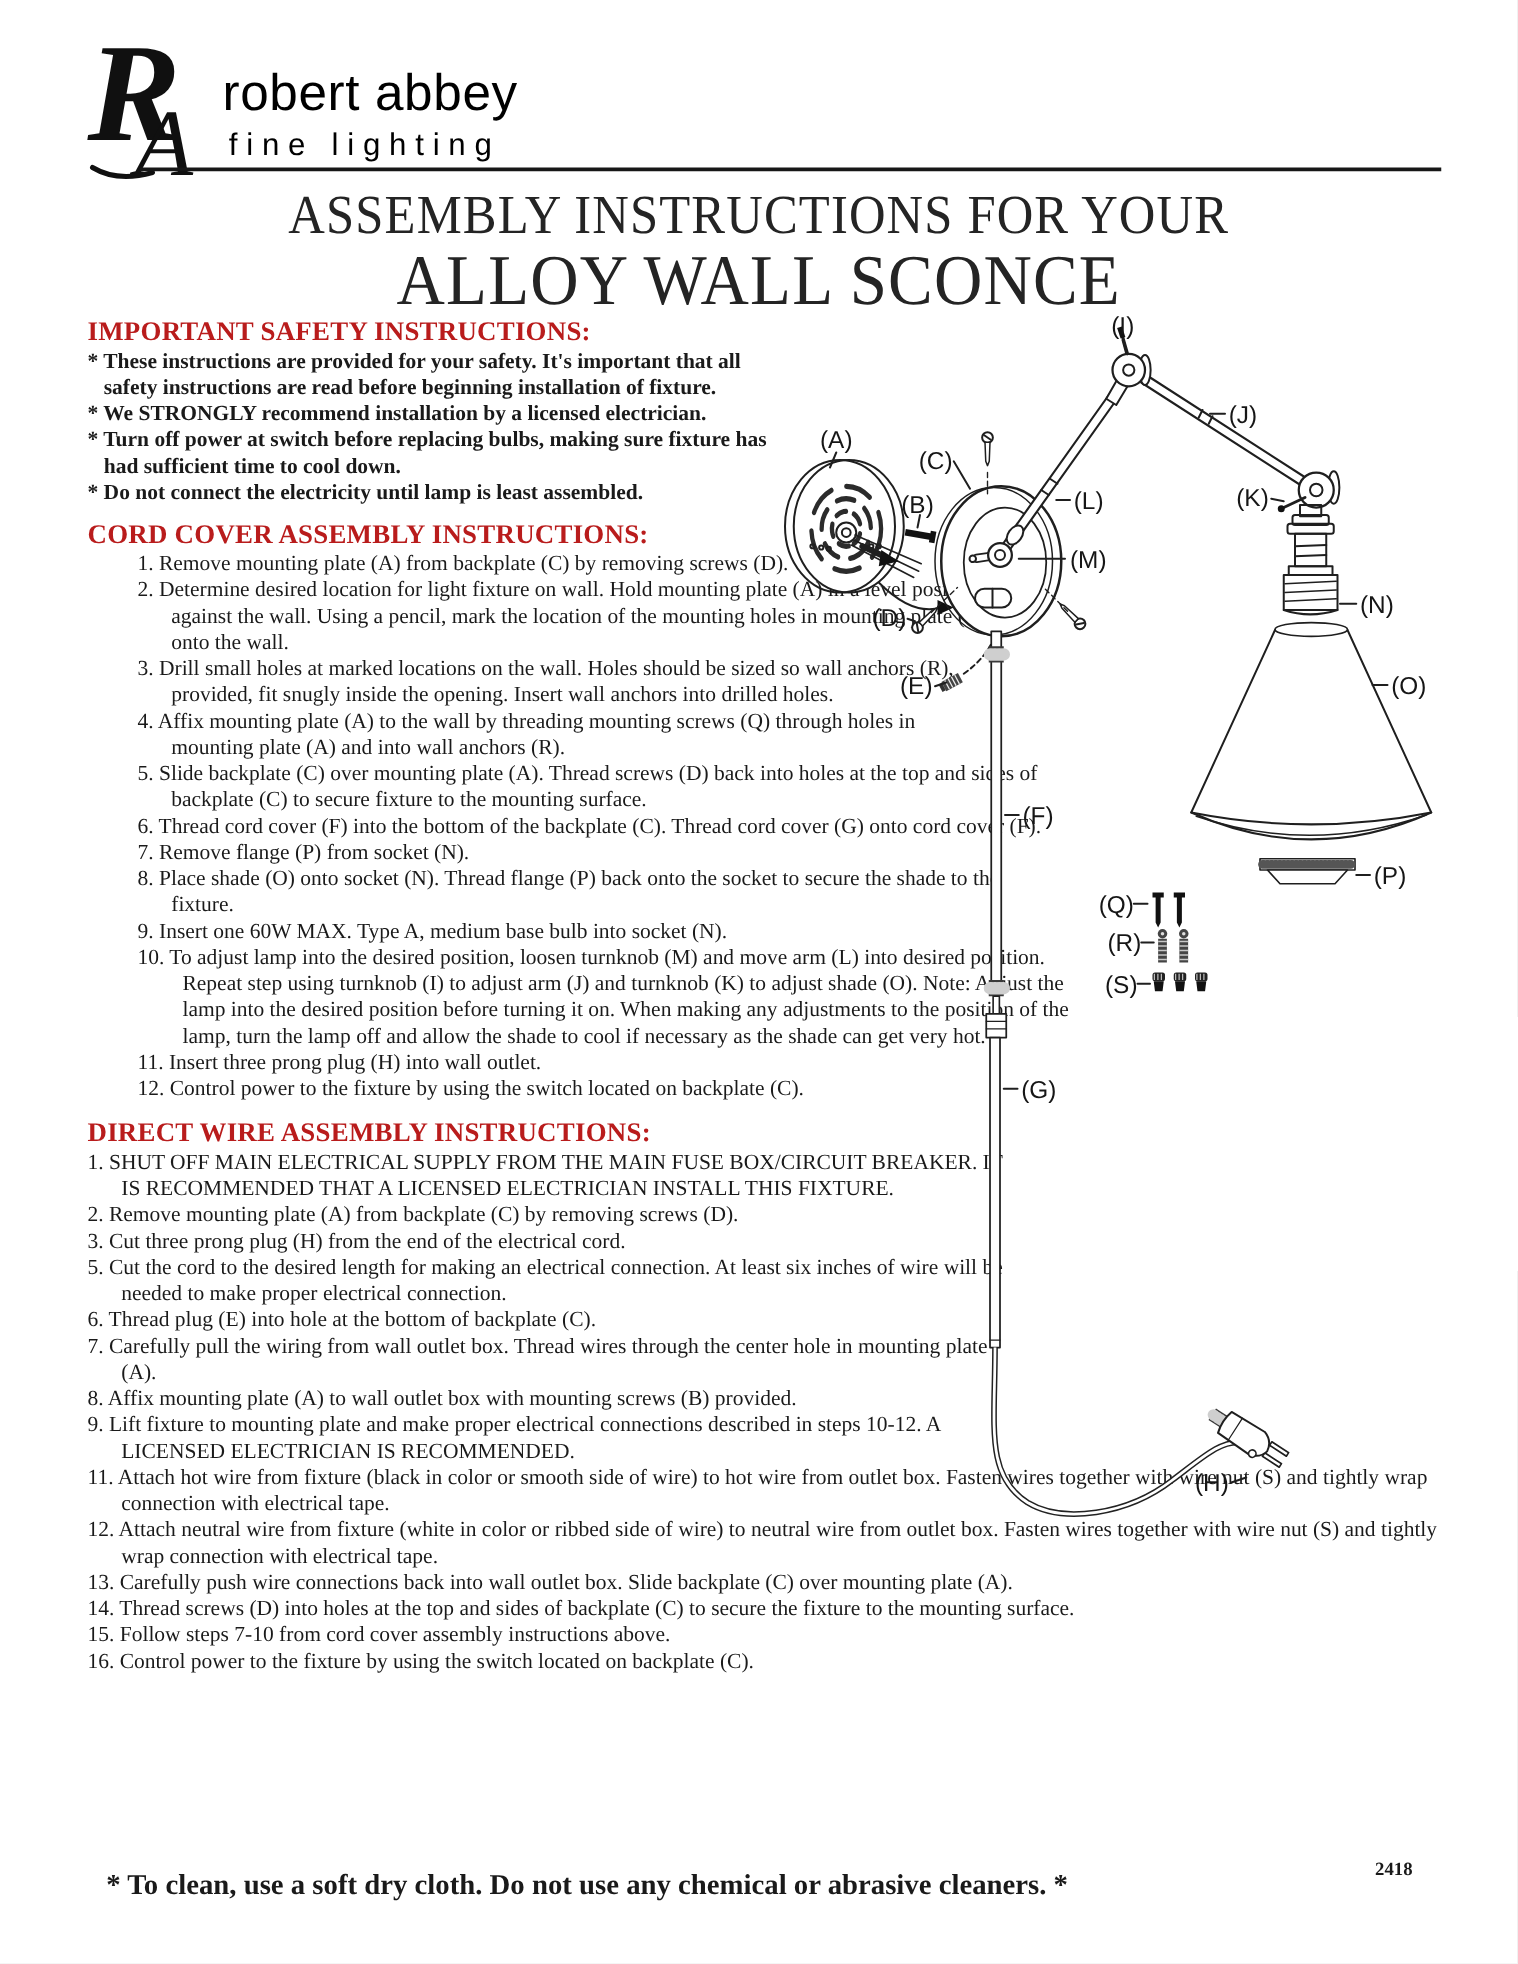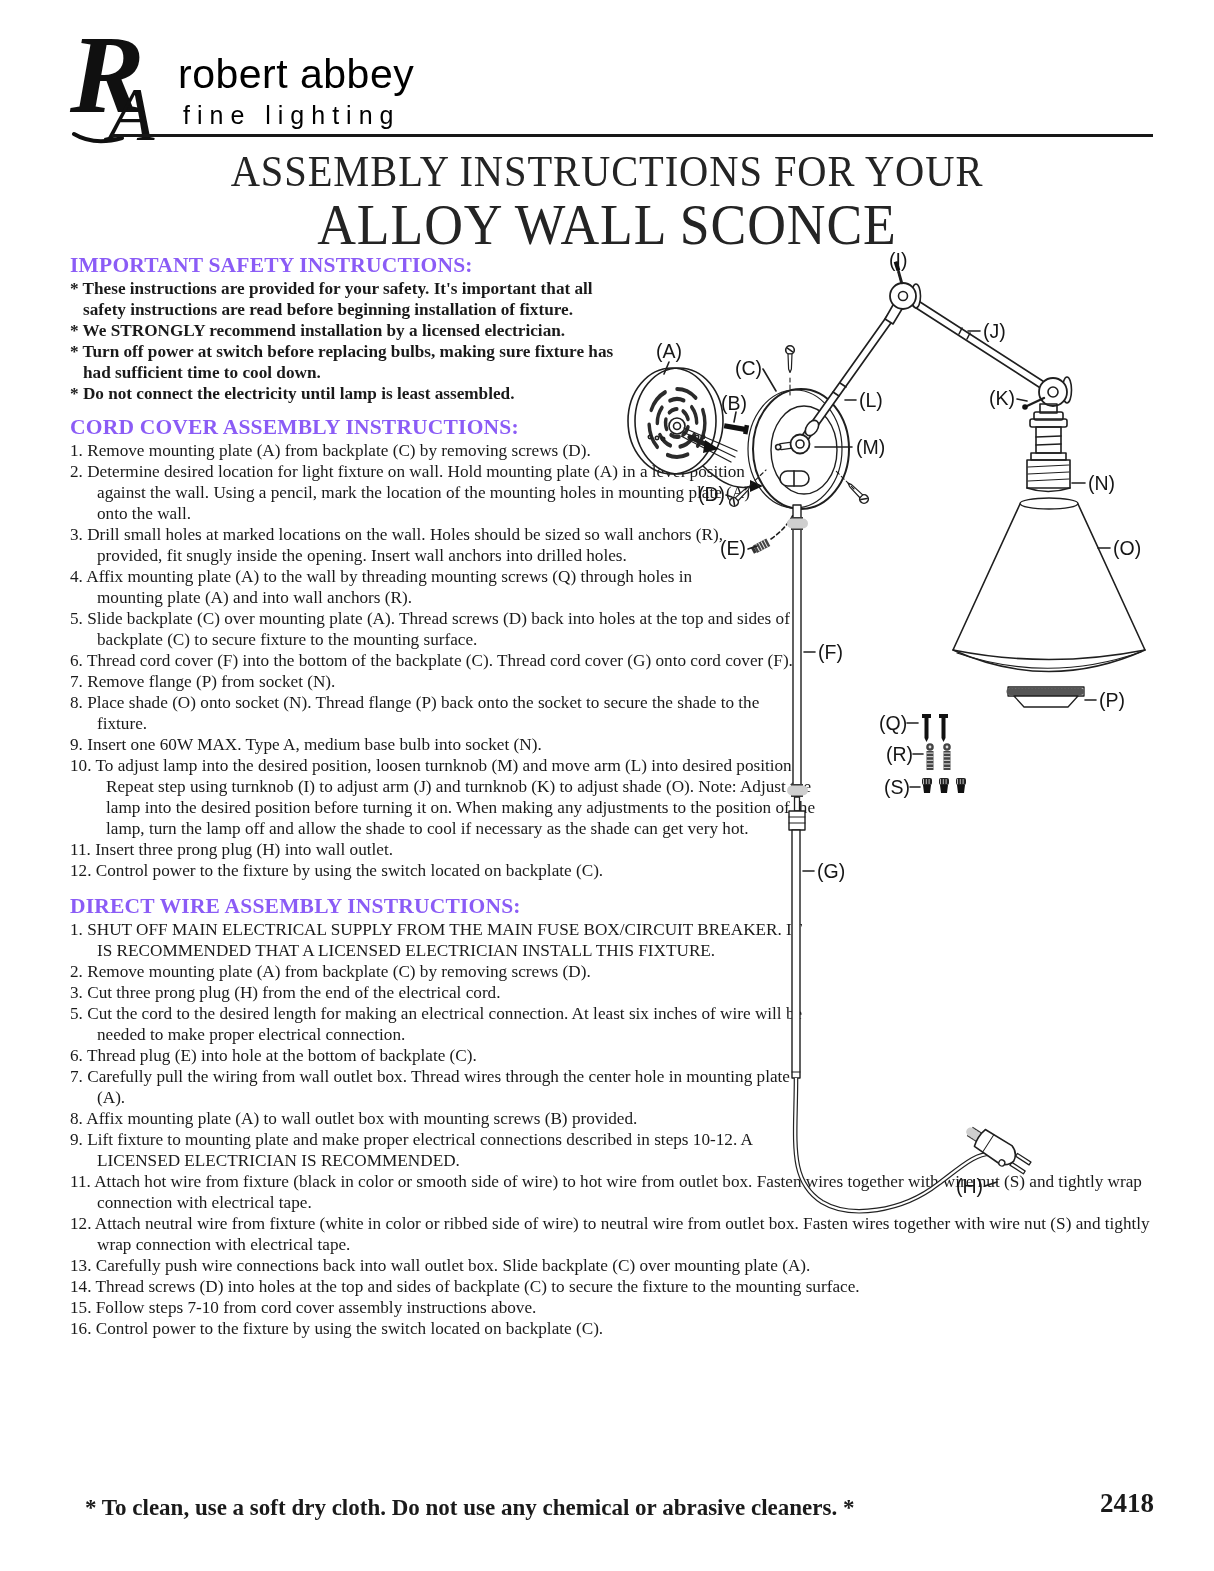--- a/index.html
+++ b/index.html
@@ -18,35 +18,35 @@
     font-family:"Liberation Serif", serif;
   }
   .title2{
     position:absolute;left:0;right:0;top:192px;text-align:center;
     font-size:57px;letter-spacing:1px;color:#242424;
     transform:scaleX(0.94);transform-origin:50% 50%;
     font-family:"Liberation Serif", serif;
   }
   
   .content{position:absolute;left:70px;top:252px;width:1110px;font-size:17.2px;line-height:21px;}
-  h2{font-size:21.5px;line-height:26px;margin:0;font-weight:bold;letter-spacing:0.2px;color:#8b5cf6;}
+  h2{font-size:21.5px;line-height:26px;margin:0;font-weight:bold;letter-spacing:0.2px;color:#b91c1c;}
   .sec{margin:0 0 10px 0;}
   .sec p{margin:0;}
   .hang{padding-left:13px;text-indent:-13px;}
   .steps .hang{padding-left:27px;text-indent:-27px;}
   .safety-list{max-width:560px;font-weight:bold;}
-  .cord-list p{max-width:702px;}
+  .cord-list p{max-width:702px;margin-left:40px;}
   .cord-list p:nth-of-type(-n+4){max-width:662px;}
   .cord-list p:nth-of-type(10){padding-left:36px;text-indent:-36px;max-width:712px;}
   .dw-list p{max-width:1105px;}
   .dw-list p:nth-of-type(-n+8){max-width:714px;}
   .sec-cord{margin-bottom:12px;}
   
   .footer-note{position:absolute;left:85px;top:1495px;font-weight:bold;font-size:23px;}
-  .model-number{position:absolute;left:1100px;top:1488px;font-weight:bold;font-size:27px;}
+  .model-number{position:absolute;left:1100px;top:1488px;font-weight:bold;font-size:15px;}
   
   .diagram{position:absolute;left:0;top:0;width:1214px;height:1571px;pointer-events:none;}
   .diagram .ln{stroke:#1f1f1f;stroke-width:1.6;fill:none;stroke-linecap:round;stroke-linejoin:round;}
   .diagram text{font-family:"Liberation Sans", sans-serif;font-size:19.5px;fill:#161616;}
 </style>
 </head>
 <body>
 
 <div class="page">
 

